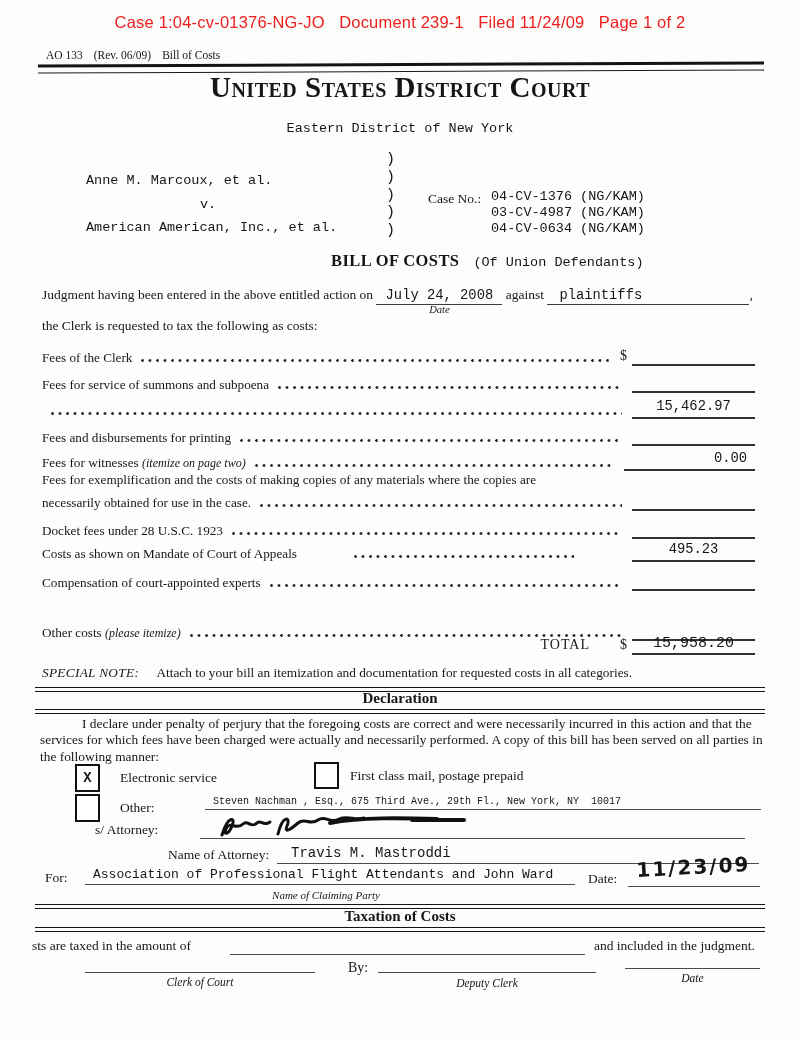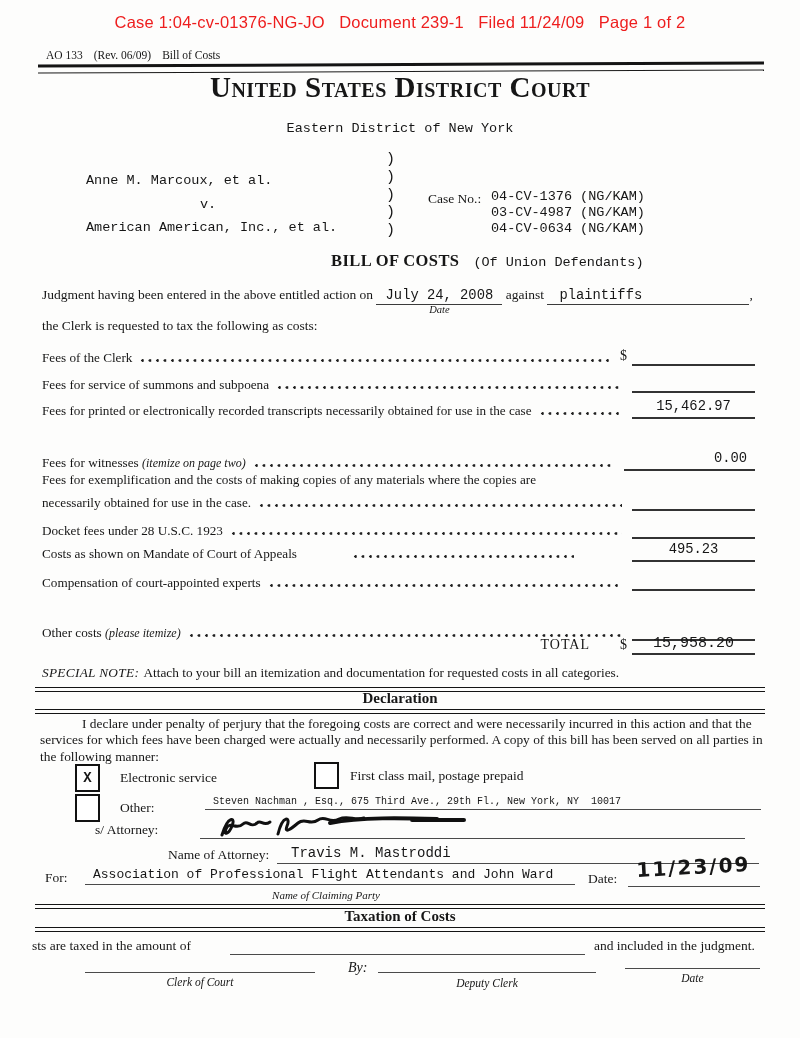--- a/index.html
+++ b/index.html
@@ -123,25 +123,29 @@
       <span class="amount-cell"></span>
     </div>
 
     <div class="fee-row" style="top:27px;">
       <span class="fee-label">Fees for service of summons and subpoena</span>
       <span class="leader"></span>
       <span class="amount-cell"></span>
     </div>
 
     <div class="fee-row" style="top:53px;">
-      <span class="fee-label">Fees for printed or electronically recorded transcripts necessarily obtained for use in the case</span>
       <span class="leader"></span>
       <span class="amount-cell">15,462.97</span>
     </div>
 
+    <div class="fee-row" style="top:80px;">
+      <span class="fee-label">Fees and disbursements for printing</span>
+      <span class="leader"></span>
+      <span class="amount-cell"></span>
+    </div>
 
     <div class="fee-row" style="top:105px;">
       <span class="fee-label"><span>Fees for witnesses</span> <span class="it">(itemize on page two)</span></span>
       <span class="leader"></span>
       <span class="amount-cell ta-right">0.00</span>
     </div>
 
     <div class="plain-label" style="top:127px;">Fees for exemplification and the costs of making copies of any materials where the copies are</div>
     <div class="fee-row" style="top:145px;">
       <span class="fee-label">necessarily obtained for use in the case.</span>
@@ -176,21 +180,21 @@
 
     <div class="total-row">
       <span class="total-label">TOTAL</span>
       <span class="dollar">$</span>
       <span class="amount-cell total-cell">15,958.20</span>
     </div>
   </div>
 
   <div class="abs special-note">
     <span class="lbl">SPECIAL NOTE:</span>
-    <span style="margin-left:1px;">Attach to your bill an itemization and documentation for requested costs in all categories.</span>
+    <span style="margin-left:14px;">Attach to your bill an itemization and documentation for requested costs in all categories.</span>
   </div>
 
   <div class="abs rule-pair" style="top:687px;"></div>
   <div class="abs ctr sec-head" style="top:690px;">Declaration</div>
   <div class="abs rule-pair" style="top:709px;"></div>
 
   <div class="abs decl-par">I declare under penalty of perjury that the foregoing costs are correct and were necessarily incurred in this action and that the services for which fees have been charged were actually and necessarily performed.  A copy of this bill has been served on all parties in the following manner:</div>
 
   <div class="abs cbox" style="left:75px;top:764px;width:21px;height:24px;">X</div>
   <div class="abs cb-label" style="left:120px;top:770px;">Electronic service</div>
@@ -220,21 +224,21 @@
   <div class="abs hw-date" style="left:637px;top:858px;">11/23/09</div>
 
   <div class="abs rule-pair" style="top:904px;"></div>
   <div class="abs ctr sec-head" style="top:908px;">Taxation of Costs</div>
   <div class="abs rule-pair" style="top:927px;"></div>
 
   <div class="abs cb-label" style="left:32px;top:938px;">sts are taxed in the amount of</div>
   <div class="abs fill-line" style="left:230px;top:936px;width:355px;height:18px;"></div>
   <div class="abs cb-label" style="left:594px;top:938px;">and included in the judgment.</div>
 
-  <div class="abs cb-label" style="left:348px;top:960px;font-size:14px;font-style:italic;">By:</div>
+  <div class="abs cb-label" style="left:348px;top:960px;font-size:14px;">By:</div>
   <div class="abs line" style="left:85px;top:972px;width:230px;"></div>
   <div class="abs foot-cap" style="left:85px;top:976px;width:230px;">Clerk of Court</div>
   <div class="abs line" style="left:378px;top:972px;width:218px;"></div>
   <div class="abs foot-cap" style="left:378px;top:977px;width:218px;">Deputy Clerk</div>
   <div class="abs line" style="left:625px;top:968px;width:135px;"></div>
   <div class="abs foot-cap" style="left:625px;top:972px;width:135px;">Date</div>
 
 </div>
 
 </body></html>

